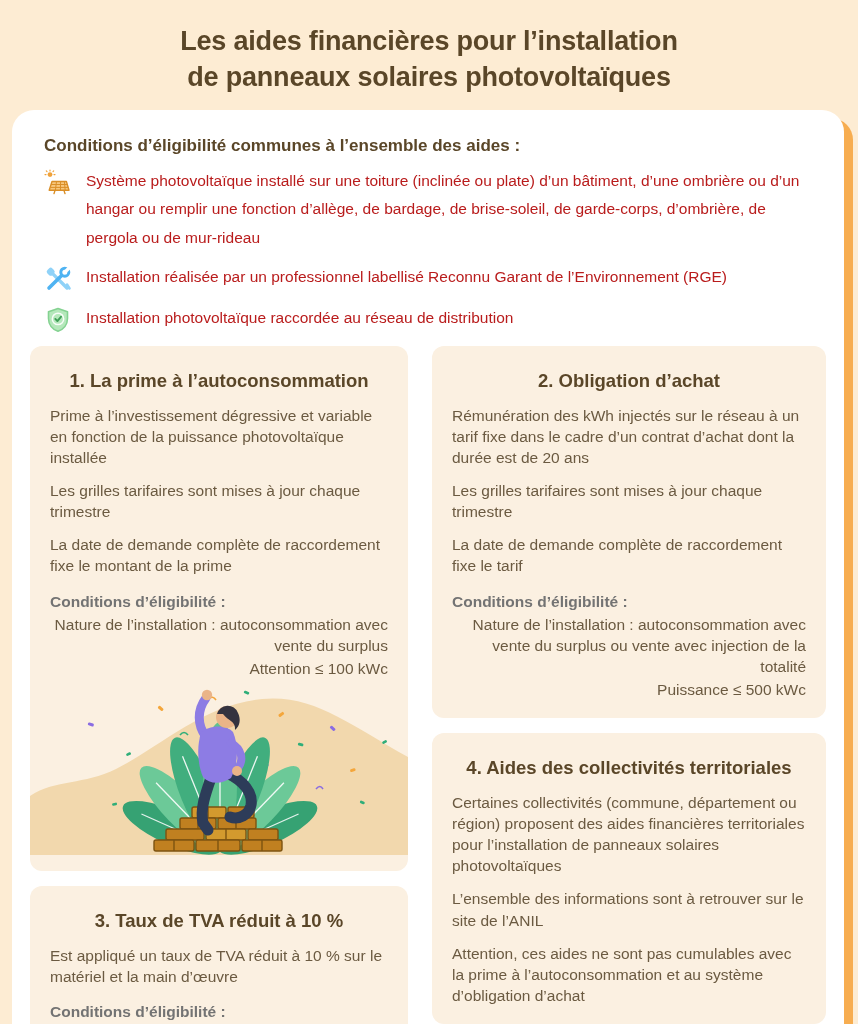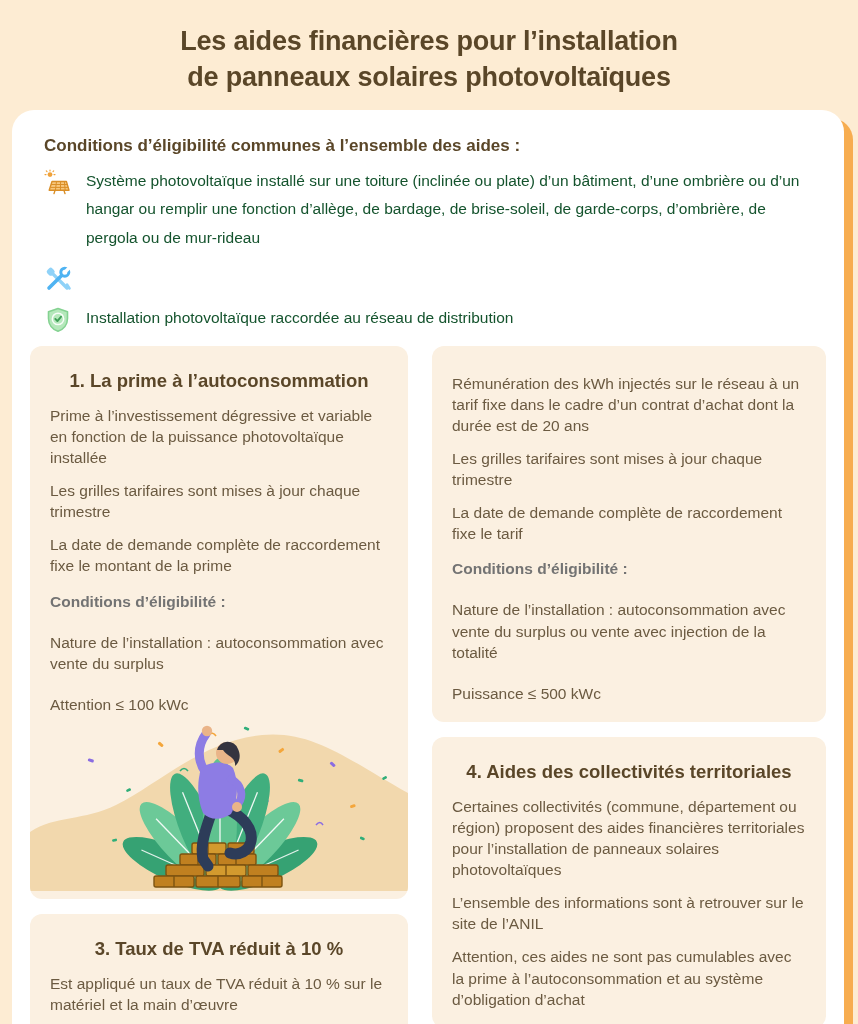--- a/index.html
+++ b/index.html
@@ -39,21 +39,21 @@
     margin:10px 0 2px 14px;
   }
   .bullets { margin-left:14px; margin-right:6px; }
   .bullet {
     display:flex;
     align-items:flex-start;
     gap:14px;
     margin-top:11px;
     font-size:15.5px;
     line-height:1.82;
-    color:#14532d;
+    color:#b91c1c;
   }
   .bullet .bicon { flex:0 0 28px; height:28px; margin-top:2px; }
 
   .grid {
     margin-top:12px;
     display:grid;
     grid-template-columns:378px 394px;
     column-gap:24px;
   }
   .col { display:flex; flex-direction:column; gap:15px; }
@@ -73,23 +73,23 @@
     font-weight:700;
     color:#5a4628;
     margin:7px 0 3px;
   }
   .subcard p { margin-top:12px; }
   .subcard .cond-label {
     color:#737373;
     font-weight:700;
     margin-top:14px;
   }
-  .subcard .cond { margin-top:20px; }
-
-  .card-prime { padding-bottom:8px; }
+  .subcard .cond { margin-top:2px;text-align:right; }
+
+  .card-prime { padding-bottom:16px; }
   .illus { margin:4px -20px 0; height:172px; }
   .illus svg { display:block; width:100%; height:100%; }
 </style>
 </head>
 <body>
 
 <div class="page">
 
   <h1 class="main-title">
     <span>Les aides financières pour l’installation</span><br>
@@ -134,20 +134,21 @@
         <span class="bicon">
           <svg viewBox="0 0 28 28" width="28" height="28">
             <rect x="3.2" y="3.2" width="7" height="7" rx="2.4" transform="rotate(45 6.7 6.7)" fill="#8fd2f8"></rect>
             <line x1="8.6" y1="8.6" x2="23" y2="23" stroke="#8fd2f8" stroke-width="3.4" stroke-linecap="round"></line>
             <line x1="23" y1="19.5" x2="25.5" y2="23.5" stroke="#8fd2f8" stroke-width="2.6" stroke-linecap="round"></line>
             <circle cx="20.8" cy="7.2" r="4" fill="none" stroke="#4fb3f2" stroke-width="3"></circle>
             <line x1="20.8" y1="7.2" x2="27" y2="1" stroke="#ffffff" stroke-width="3.4"></line>
             <line x1="17.6" y1="10.4" x2="5" y2="23" stroke="#4fb3f2" stroke-width="3.6" stroke-linecap="round"></line>
           </svg>
         </span>
+        <p>Installation réalisée par un professionnel labellisé Reconnu Garant de l’Environnement (RGE)</p>
       </div>
 
       <div class="bullet">
         <span class="bicon">
           <svg viewBox="0 0 28 28" width="28" height="28">
             <path d="M14,2.5 L23.5,5.8 V12.5 C23.5,18.6 19.6,23.4 14,25.3 C8.4,23.4 4.5,18.6 4.5,12.5 V5.8 Z" fill="#b5e8bb" stroke="#84d291" stroke-width="1.6" stroke-linejoin="round"></path>
             <circle cx="14" cy="12.9" r="5.7" fill="none" stroke="#ffffff" stroke-width="1.5" opacity="0.9"></circle>
             <path d="M11.3,12.9 l2.1,2.2 l3.7,-4.4" fill="none" stroke="#3f9e57" stroke-width="1.9" stroke-linecap="round" stroke-linejoin="round"></path>
           </svg>
         </span>
@@ -262,20 +263,21 @@
           <h3>3. Taux de TVA réduit à 10 %</h3>
           <p>Est appliqué un taux de TVA réduit à 10 % sur le matériel et la main d’œuvre</p>
           <p class="cond-label">Conditions d’éligibilité :</p>
 
         </section>
       </div>
 
       <div class="col">
 
         <section class="subcard">
+          <h3>2. Obligation d’achat</h3>
           <p>Rémunération des kWh injectés sur le réseau à un tarif fixe dans le cadre d’un contrat d’achat dont la durée est de 20 ans</p>
           <p>Les grilles tarifaires sont mises à jour chaque trimestre</p>
           <p>La date de demande complète de raccordement fixe le tarif</p>
           <p class="cond-label">Conditions d’éligibilité :</p>
           <p class="cond">Nature de l’installation : autoconsommation avec vente du surplus ou vente avec injection de la totalité</p>
           <p class="cond">Puissance  ≤ 500 kWc</p>
         </section>
 
         <section class="subcard">
           <h3>4. Aides des collectivités territoriales</h3>

